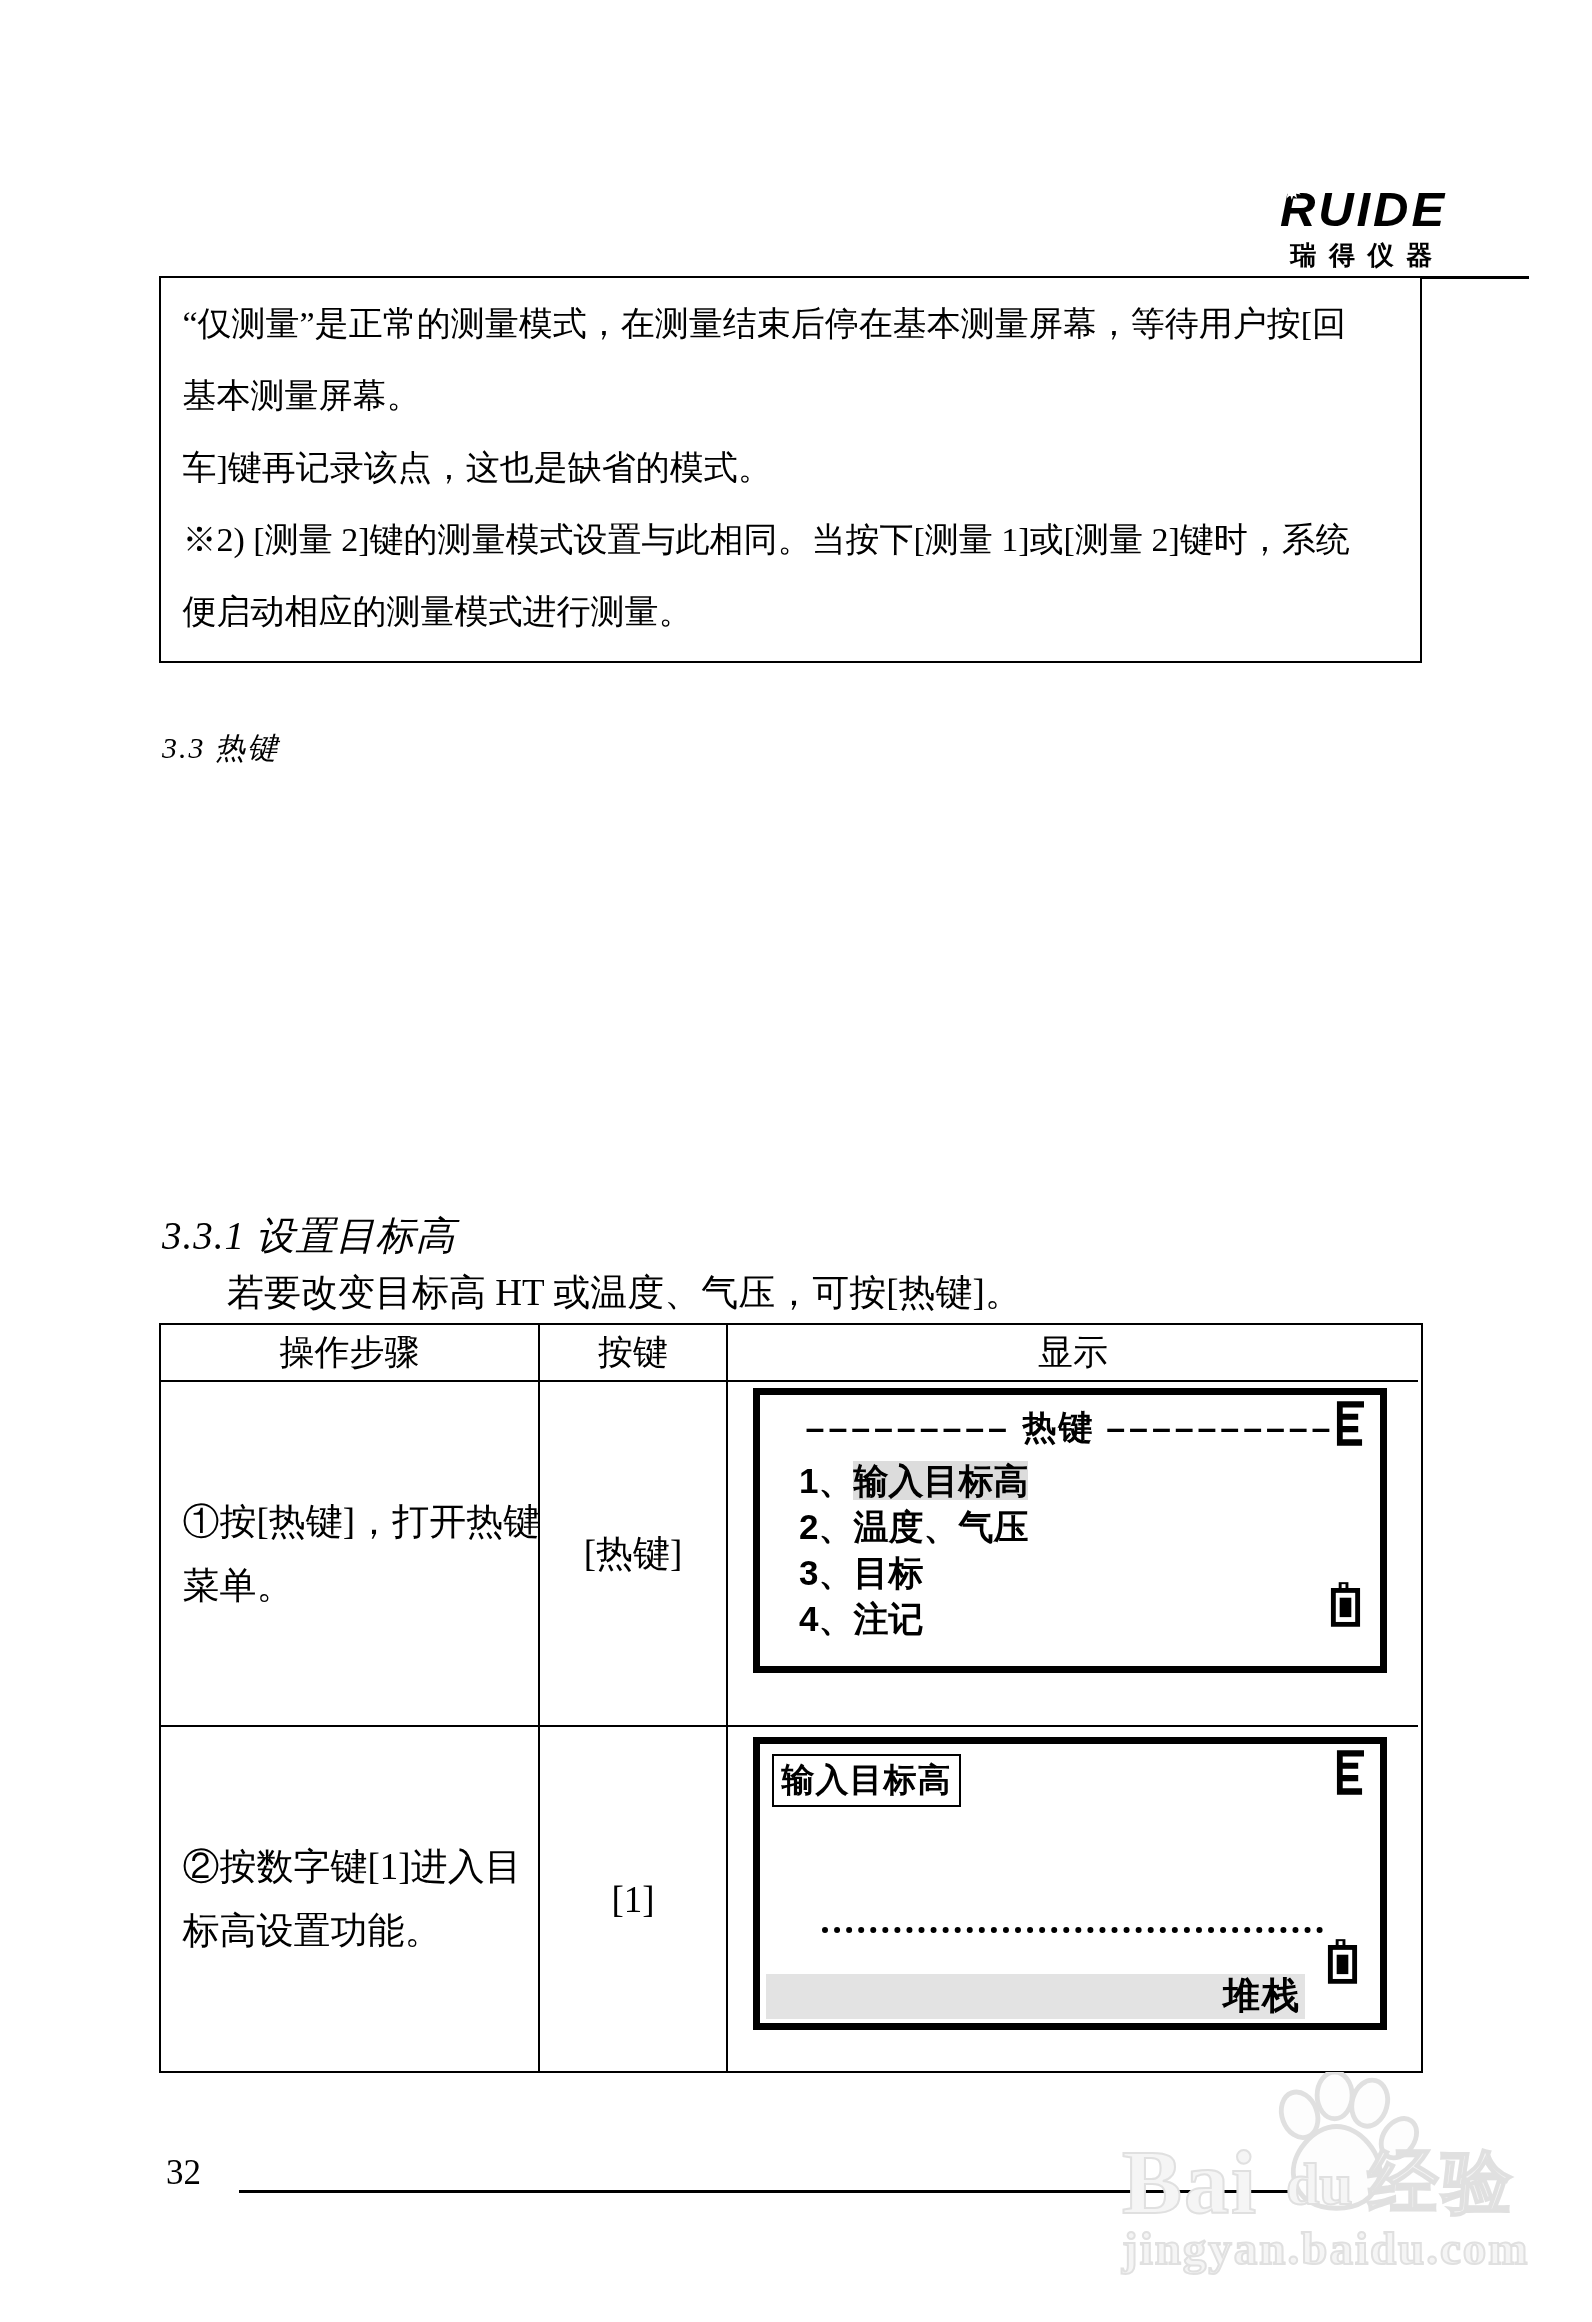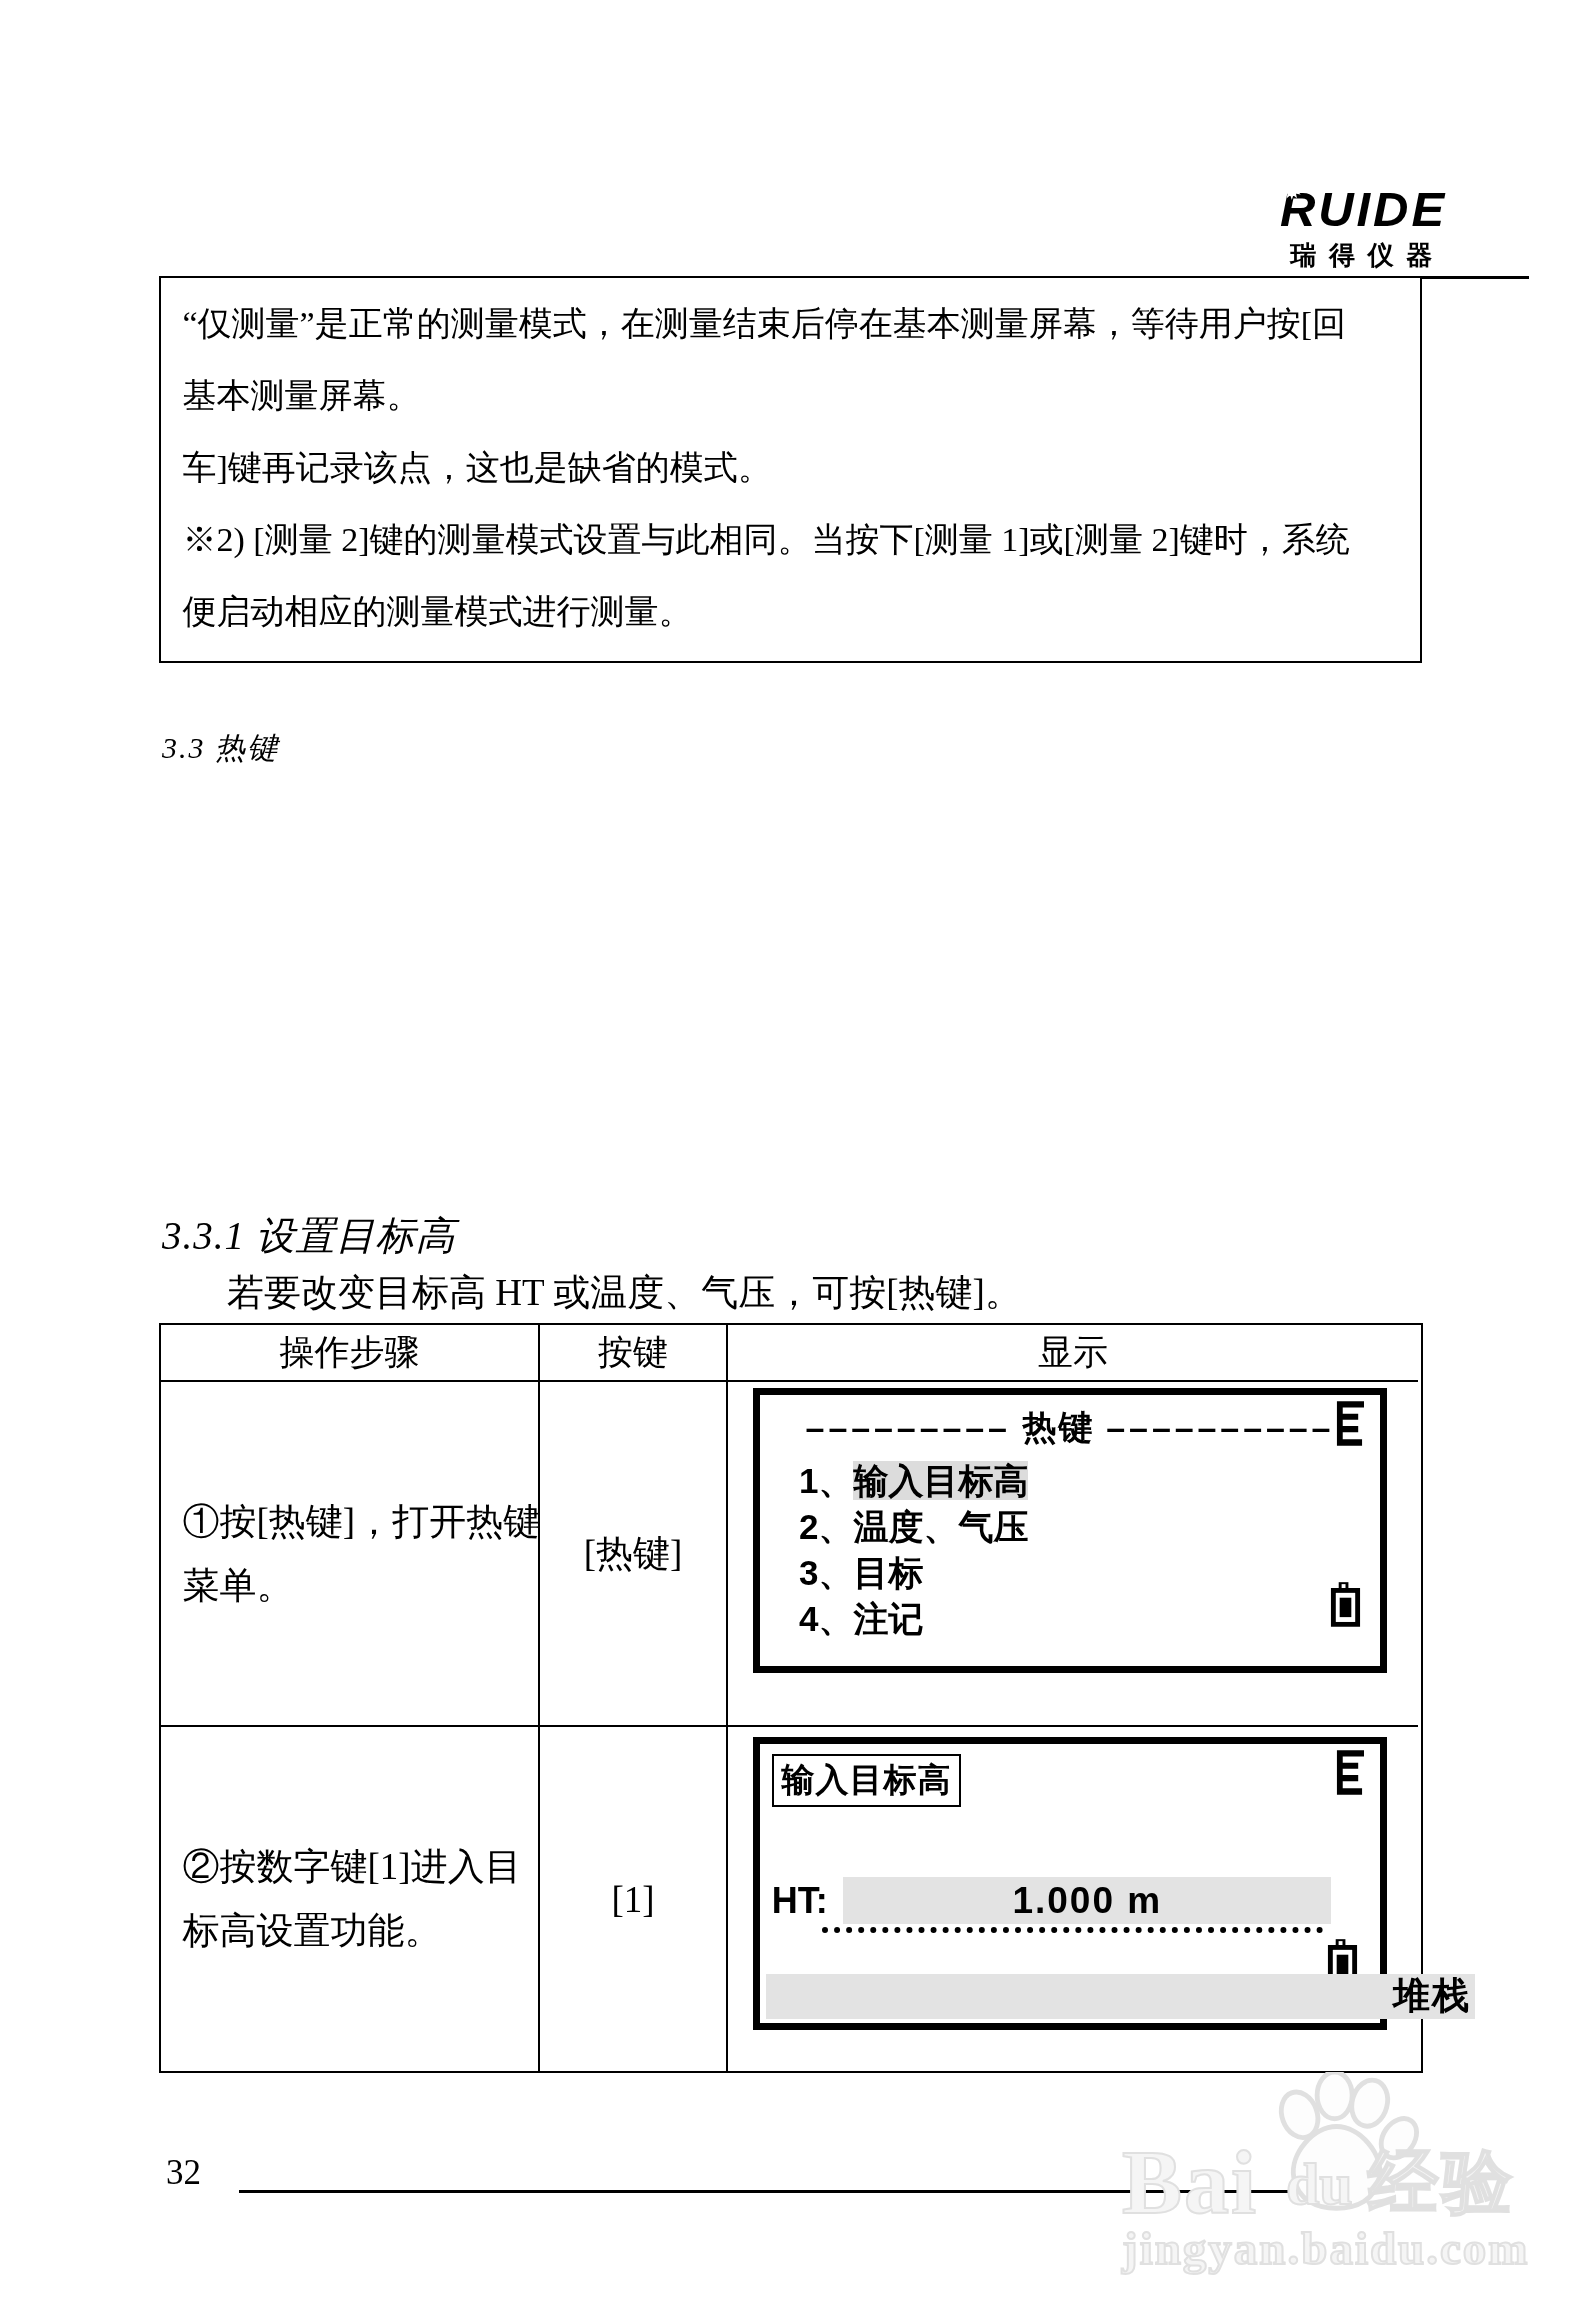--- a/index.html
+++ b/index.html
@@ -62,21 +62,21 @@
   .lcd1 .battery-icon { right:17.6px; bottom:35px; }
   .lcd2 .battery-icon { right:21.5px; top:195px; }
   .lcd2-titlebox { position:absolute; top:9.8px; left:11.7px; border:2.9px solid #000;
     padding:2px 7.8px; font-size:33px; letter-spacing:1px; }
   .ht-row { position:absolute; top:133px; left:11.7px; white-space:nowrap; }
   .ht-label { font-size:36px; }
   .ht-field { display:inline-block; width:488px; margin-left:15.6px; height:47px; line-height:47px;
     background:#e3e3e3; text-align:center; font-size:37px; letter-spacing:2px; }
   .ht-underline { position:absolute; top:183px; left:62px; width:501px;
     border-bottom:6.8px dotted #000; }
-  .softbar { position:absolute; left:5.9px; bottom:3.9px; width:709px; height:45px;
+  .softbar { position:absolute; left:5.9px; bottom:3.9px; width:539px; height:45px;
     background:#e3e3e3; text-align:right; font-size:37px; line-height:43px; padding-right:3.9px; letter-spacing:2px;padding-left:32px; }
   
   .page-number { position:absolute; left:166px; top:2153px; font-size:35px; }
   .footer-rule { position:absolute; left:239px; top:2190px; width:1117px; height:2.9px; background:#000; }
   
   .watermark { position:absolute; left:1122px; top:2072px; width:410px;
     font-family:Liberation Serif, serif; font-weight:bold;
     color:#f5f5f5; -webkit-text-stroke:2px #e0e0e0; }
   .wm-row1 { position:relative; height:137px; }
   .wm-bai { position:absolute; left:0; top:59px; font-size:90px; letter-spacing:2px; }
@@ -164,23 +164,20 @@
     </div>
     <div class="tcell last-col last-row">
 
       <div class="lcd lcd2">
         <div class="lcd2-titlebox">输入目标高</div>
         <span class="signal-icon">
           <svg width="29" height="45" viewBox="0 0 15 23">
               <path fill="#000" d="M1 0h3v23H1zM4 0h11v3.2H4zM4 6.4h8v3.2H4zM4 12.8h8v3.2H4zM4 19.6h10V23H4z"></path>
             </svg>
         </span>
-        <div class="ht-row">
-          <span class="ht-label">HT:</span><span class="ht-field">1.000 m</span>
-        </div>
         <div class="ht-underline"></div>
         <span class="battery-icon">
           <svg width="33" height="45" viewBox="0 0 17 23">
               <path fill="#000" d="M5 0h5v4H5z"></path>
               <path fill="#fff" d="M6.5 1h2v2h-2z"></path>
               <path fill="#000" d="M1 3h15v20H1z"></path>
               <path fill="#fff" d="M3.5 5.5h10v15h-10z"></path>
               <path fill="#000" d="M5.5 8h6v10h-6z"></path>
             </svg>
         </span>

